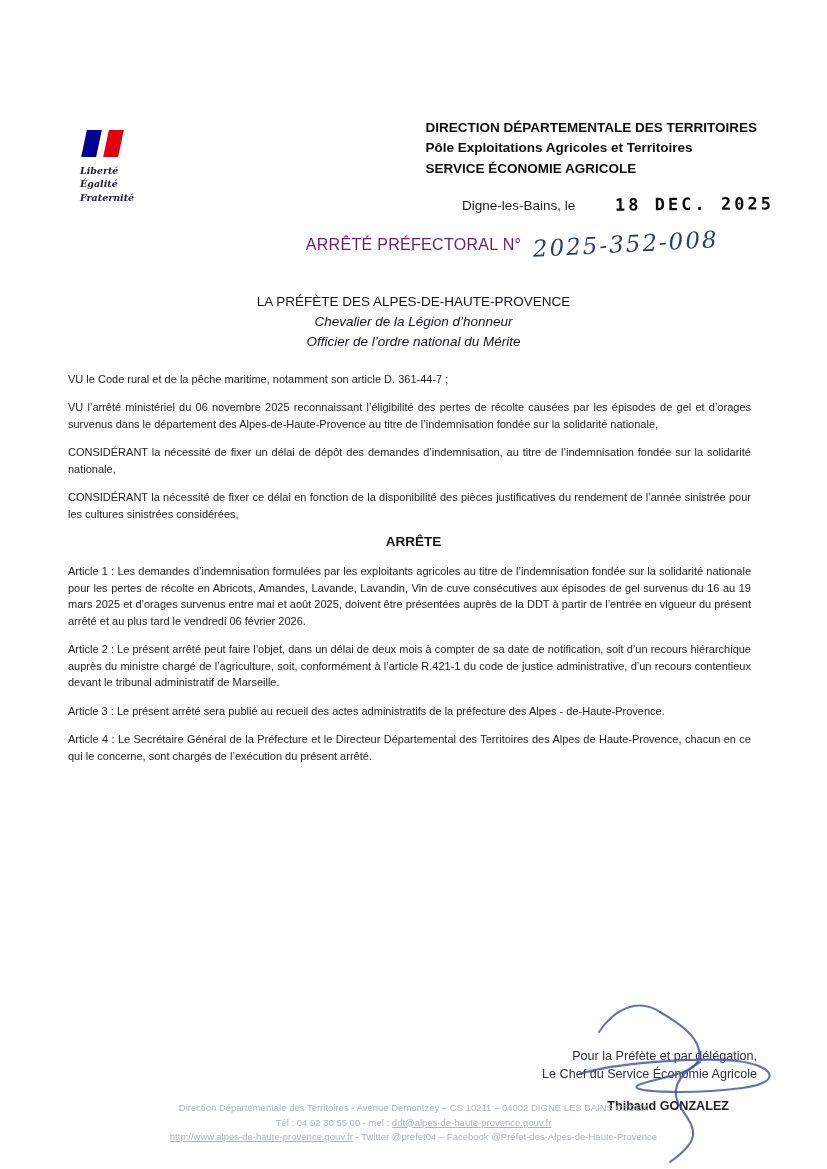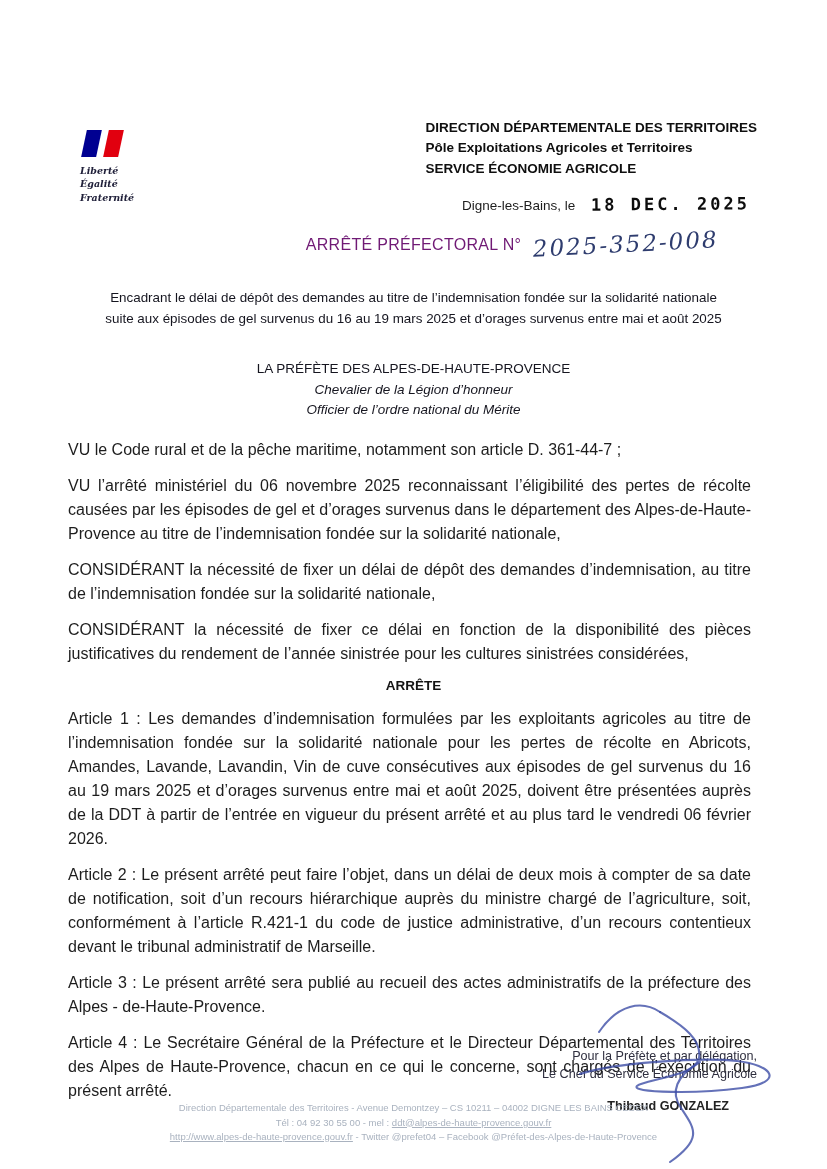--- a/index.html
+++ b/index.html
@@ -23,21 +23,21 @@
   .stripe{position:absolute;top:0;height:100%;transform:skewX(-12deg);}
   .stripe-blue{left:4px;width:15px;background:#000091;}
   .stripe-red{left:26px;width:15px;background:#e1000f;}
   .logo-name{font-weight:bold;font-size:14px;line-height:1.08;color:#20203a;letter-spacing:.2px;}
   .motto{margin-top:7px;font-family:"DejaVu Serif",serif;font-style:italic;font-weight:bold;font-size:9.5px;line-height:1.4;color:#20203a;}
   .dept-block{text-align:left;font-weight:bold;font-size:13.5px;line-height:1.5;color:#0f0f0f;}
   
   .dateline{
     margin-top:-10px;
     padding-left:462px;
-    display:flex;align-items:baseline;gap:16px;
+    display:flex;align-items:baseline;gap:40px;
     font-size:13.5px;color:#1d1d1d;text-align:center;
   }
   .stamp{
     display:inline-block;
     font-family:"DejaVu Sans Mono",monospace;
     font-weight:bold;font-size:17px;letter-spacing:3px;color:#0d0d0d;
     transform:rotate(-.5deg);
   }
   .title-line{position:relative;text-align:center;margin-top:22px;height:26px;}
   .title-label{font-weight:normal;font-size:16px;letter-spacing:.3px;color:#701a75;}
@@ -48,21 +48,21 @@
     transform:rotate(-3deg) translateY(-5px);
     white-space:nowrap;
   }
   .subject{margin-top:26px;text-align:center;font-size:13.4px;line-height:1.55;color:#15151f;}
   .authority{margin-top:30px;text-align:center;font-size:13.5px;line-height:1.5;color:#15151f;}
   .auth-rank{font-style:italic;}
   
   .content{padding:0 68px;}
   .para{
     margin:0 8px 12px 0;
-    font-size:16px;line-height:1.5;
+    font-size:11px;line-height:1.5;
     text-align:justify;color:#1d1d1d;
   }
   .recital-first{margin-top:18px;}
   .decree-heading{text-align:center;font-weight:bold;font-size:13.5px;margin:6px 0 14px;color:#141414;}
   
   .signature{
     position:absolute;right:70px;top:1048px;
     text-align:right;font-size:12.6px;line-height:1.4;color:#2e2e3e;
   }
   .sig-name{margin-top:15px;font-weight:bold;padding-right:28px;color:#222;}
@@ -111,24 +111,20 @@
   <div class="dateline">
     <span>Digne-les-Bains, le</span>
     <span class="stamp">18 DEC. 2025</span>
   </div>
 
   <div class="title-line">
     <span class="title-label">ARRÊTÉ PRÉFECTORAL N°</span>
     <span class="hand-number">2025-352-008</span>
   </div>
 
-  <div class="subject">
-    <div>Encadrant le délai de dépôt des demandes au titre de l’indemnisation fondée sur la solidarité nationale</div>
-    <div>suite aux épisodes de gel survenus du 16 au 19 mars 2025 et d’orages survenus entre mai et août 2025</div>
-  </div>
 
   <div class="authority">
     <div>LA PRÉFÈTE DES ALPES-DE-HAUTE-PROVENCE</div>
     <div class="auth-rank">Chevalier de la Légion d’honneur</div>
     <div class="auth-rank">Officier de l’ordre national du Mérite</div>
   </div>
 
   <div class="content">
     <p class="para recital-first">VU le Code rural et de la pêche maritime, notamment son article D. 361-44-7 ;</p>
     <p class="para">VU l’arrêté ministériel du 06 novembre 2025 reconnaissant l’éligibilité des pertes de récolte causées par les épisodes de gel et d’orages survenus dans le département des Alpes-de-Haute-Provence au titre de l’indemnisation fondée sur la solidarité nationale,</p>

